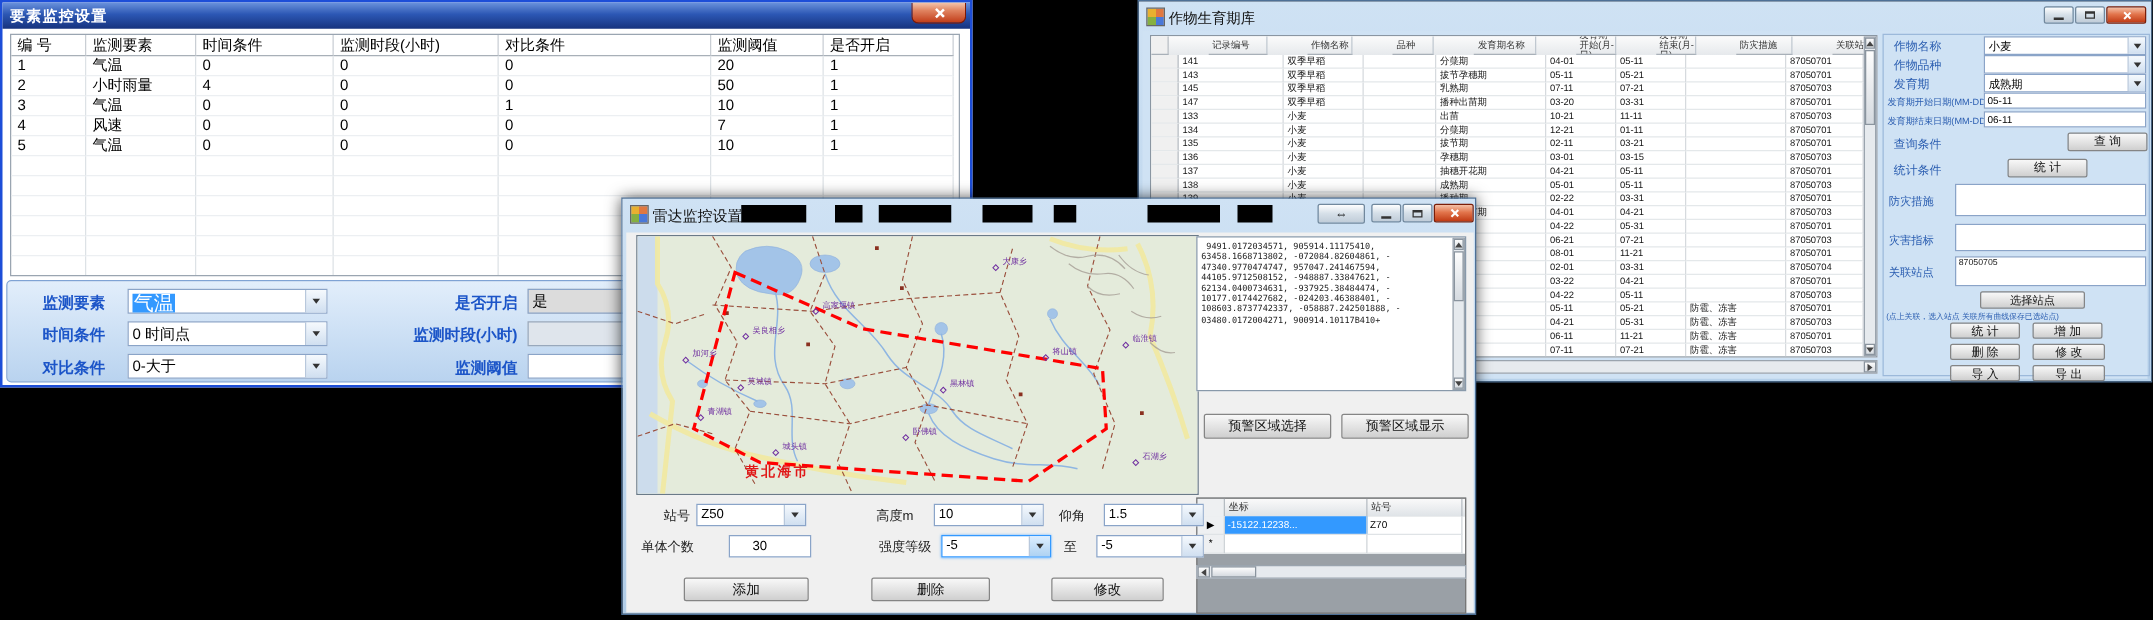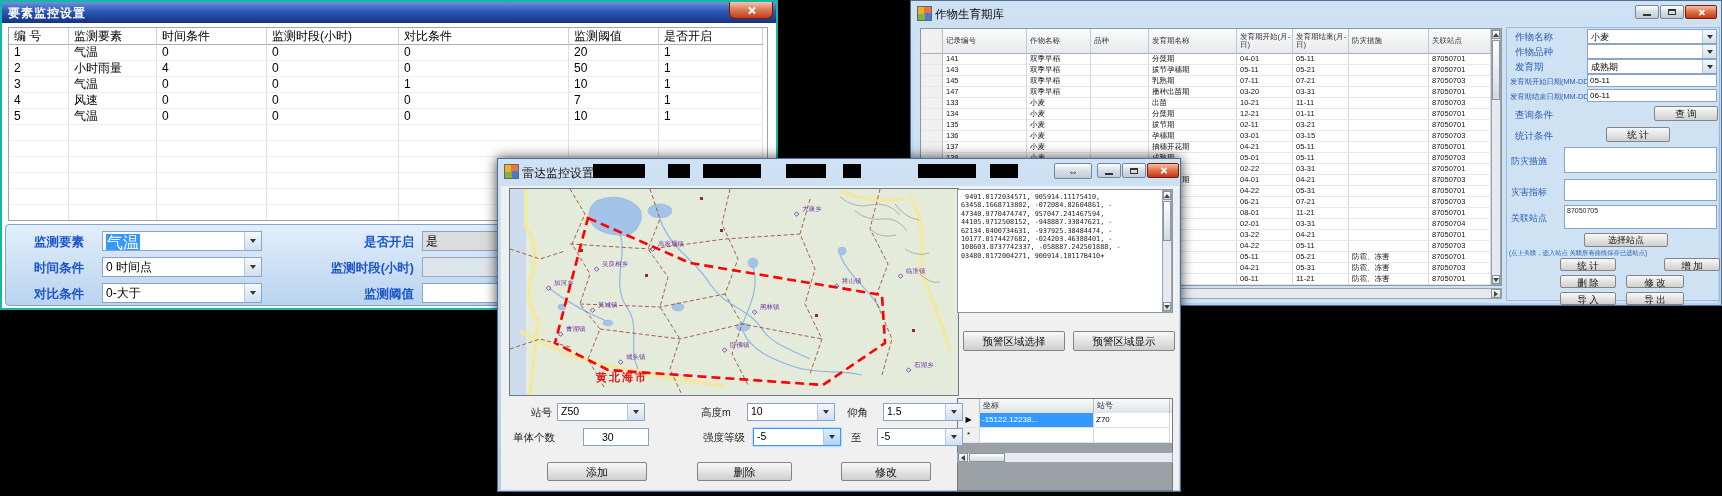--- a/index.html
+++ b/index.html
@@ -27,21 +27,21 @@
   
   .wbtn{position:absolute;background:linear-gradient(#fefefe,#d5dfe8 50%,#c0ccd8);border:1px solid #71889d;
         border-radius:2px;display:flex;align-items:center;justify-content:center;box-sizing:border-box;}
   .wbtn.closebtn{background:linear-gradient(#f4c0a6,#e2754c 45%,#c03a14);border-color:#7a1e08;}
   .ic-min{width:8px;height:2px;background:#333;margin-top:6px;}
   .ic-max{width:8px;height:6px;border:1px solid #333;border-top:2px solid #333;box-sizing:border-box;}
   .ic-x{position:relative;width:9px;height:9px;}
   .ic-x::before,.ic-x::after{content:"";position:absolute;left:4px;top:0;width:1.6px;height:9px;background:#fff;}
   .ic-x::before{transform:rotate(45deg);} .ic-x::after{transform:rotate(-45deg);}
   
-  #win-left{left:0;top:0;width:778px;height:310px;background:#fff;border:2px solid #14b8a6;box-sizing:border-box;z-index:2;}
+  #win-left{left:0;top:0;width:778px;height:310px;background:#fff;border:2px solid #1d4ed8;box-sizing:border-box;z-index:2;}
   #lw-titlebar{position:absolute;left:0;top:0;right:0;height:21px;
       background:linear-gradient(#6a92dc 0%,#2c57b4 45%,#16337e 100%);}
   #lw-title{position:absolute;left:6px;top:3px;color:#fff;font-size:12px;font-weight:bold;letter-spacing:1px;}
   #lw-close{position:absolute;right:3px;top:0;width:44px;height:17px;border:1px solid #7c1a06;border-top:none;
       border-radius:0 0 6px 6px;background:linear-gradient(#f3c7ae,#e08360 40%,#c13c18);
       display:flex;align-items:center;justify-content:center;box-sizing:border-box;}
   #left-table{position:absolute;left:6px;top:25px;width:760px;height:194px;border:1px solid #9aa5b1;
       overflow:hidden;box-sizing:border-box;background:#fff;}
   #left-table .ghead{display:flex;height:17px;}
   #left-table .gh{box-sizing:border-box;border-right:1px solid #c9ced4;border-bottom:1px solid #a8b0b8;
@@ -86,21 +86,21 @@
   .citylab{font-size:11px;font-weight:bold;fill:#e01818;letter-spacing:2px;font-family:"Liberation Sans",sans-serif;}
   
   #win-right{left:910px;top:0;width:812px;height:306px;background:linear-gradient(#cfe2f4,#b7d1ea);
       border:1px solid #4e7096;box-sizing:border-box;z-index:2;}
   #rw-title{position:absolute;left:24px;top:6px;font-size:11.5px;color:#111;}
   #rw-icon{position:absolute;left:6px;top:5px;width:13px;height:13px;
       background:conic-gradient(#e07840 0 25%,#4a78d8 0 50%,#86b040 0 75%,#e8b030 0);border:1px solid #666;}
   #rw-content{position:absolute;left:3px;top:24px;width:804px;height:278px;background:#cfe2f4;}
   #right-table{position:absolute;left:6px;top:3px;width:582px;height:258px;background:#fff;border:1px solid #8a96a2;
       box-sizing:border-box;overflow:hidden;}
-  #right-table .ghead{display:flex;height:25px;background:linear-gradient(#fbfbfb,#e6e9ec);}
+  #right-table .ghead{display:flex;height:15px;background:linear-gradient(#fbfbfb,#e6e9ec);gap:32px;}
   #right-table .gh{box-sizing:border-box;border-right:1px solid #c0c8d0;border-bottom:1px solid #a8b0b8;
       font-size:7.5px;line-height:8px;padding-left:3px;color:#333;display:flex;align-items:center;overflow:hidden;}
   #right-table .gr{display:flex;height:11px;}
   #right-table .gc{box-sizing:border-box;border-right:1px solid #d6dade;border-bottom:1px solid #e4e8ea;
       font-size:7.5px;line-height:10px;padding-left:3px;overflow:hidden;white-space:nowrap;color:#111;}
   #right-table .c0{width:22px;background:#f0f0f0;border-right:1px solid #b8bec4;}
   #right-table .c1{width:84px;} #right-table .c2{width:64px;} #right-table .c3{width:58px;}
   #right-table .c4{width:88px;} #right-table .c5{width:56px;} #right-table .c6{width:56px;}
   #right-table .c7{width:80px;} #right-table .c8{width:62px;}
   #rw-panel{position:absolute;left:592px;top:2px;width:214px;height:274px;border:1px solid #9cb9da;box-sizing:border-box;}
@@ -602,21 +602,21 @@
     <div class="rp-ta" style="left:650px;top:122px;width:153px;height:26px;"></div>
     <span class="rp-lab" style="left:597px;top:161px;font-size:9px;">灾害指标</span>
     <div class="rp-ta" style="left:650px;top:154px;width:153px;height:22px;"></div>
     <span class="rp-lab" style="left:597px;top:187px;font-size:9px;">关联站点</span>
     <div class="rp-ta" style="left:650px;top:180px;width:153px;height:24px;">87050705</div>
 
     <div class="btn7" style="left:670px;top:208px;width:84px;height:14px;font-size:9px;line-height:13px;">选择站点</div>
     <span class="note" style="left:595px;top:224px;">(点上关联，选入站点 关联所有曲线保存已选站点)</span>
 
     <div class="btn7 rp-btn" style="left:646px;top:233px;width:56px;height:13px;">统 计</div>
-    <div class="btn7 rp-btn" style="left:750px;top:233px;width:56px;height:13px;">增 加</div>
+    <div class="btn7 rp-btn" style="left:712px;top:233px;width:56px;height:13px;">增 加</div>
     <div class="btn7 rp-btn" style="left:646px;top:250px;width:56px;height:13px;">删 除</div>
     <div class="btn7 rp-btn" style="left:712px;top:250px;width:58px;height:13px;">修 改</div>
     <div class="btn7 rp-btn" style="left:646px;top:267px;width:56px;height:13px;">导 入</div>
     <div class="btn7 rp-btn" style="left:712px;top:267px;width:58px;height:13px;">导 出</div>
   </div>
 </div>
 
 <div class="win" id="win-mid">
   <div class="abs" style="left:0;top:0;right:0;height:27px;">
     <span id="mw-icon"></span>

